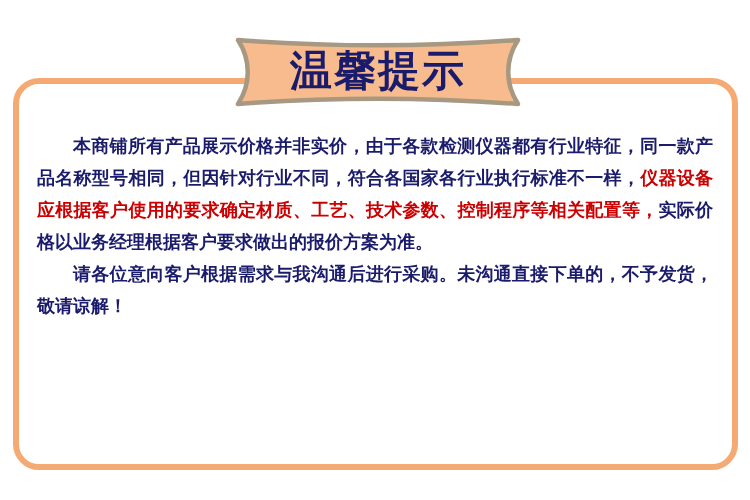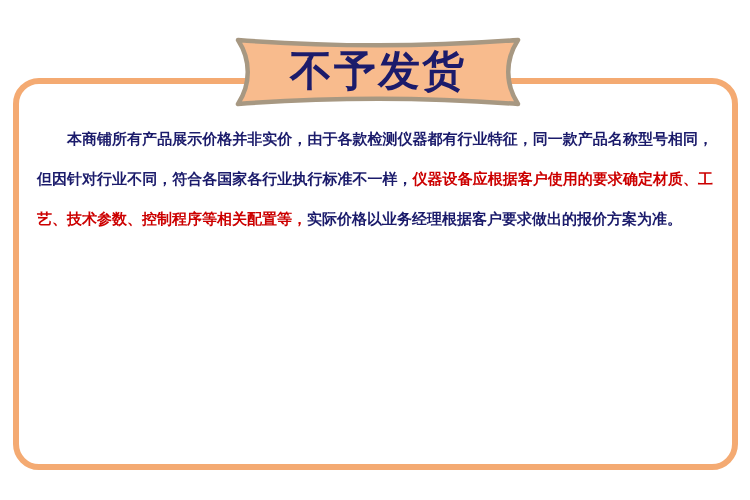--- a/index.html
+++ b/index.html
@@ -80,25 +80,25 @@
     font-weight: bold;
     letter-spacing: 2px;
     color: var(--text-navy);
     padding-bottom: 2px;
   }
 
   
   .content {
     position: absolute;
     left: 37px;
-    top: 119px;
+    top: 130px;
     width: 676px;
     z-index: 2;
-    font-size: 15px;
-    line-height: 40px;
+    font-size: 18px;
+    line-height: 32px;
     font-weight: bold;
     color: var(--text-navy);
     text-align: justify;
     text-justify: inter-ideograph;
   }
   .content p {
     margin: 0;
     text-indent: 2em;
   }
   .seg-navy { color: var(--text-navy); }
@@ -114,22 +114,25 @@
 
   <div class="ribbon">
     <svg viewBox="0 0 300 72" preserveAspectRatio="none" aria-hidden="true">
       <path class="ribbon-path" d="M 10,4
                C 23,24 23,48 10,68
                C 103,61 197,61 290,68
                C 277,48 277,24 290,4
                C 197,11 103,11 10,4
                Z"></path>
     </svg>
-    <div class="ribbon-title">不予发货</div>
+    <div class="ribbon-title">温馨提示</div>
   </div>
 
   <div class="content">
     <p>
       <span class="seg-navy">本商铺所有产品展示价格并非实价，由于各款检测仪器都有行业特征，同一款产品名称型号相同，但因针对行业不同，符合各国家各行业执行标准不一样，</span><span class="seg-red">仪器设备应根据客户使用的要求确定材质、工艺、技术参数、控制程序等相关配置等，</span><span class="seg-navy">实际价格以业务经理根据客户要求做出的报价方案为准。</span>
     </p>
+    <p>
+      <span class="seg-navy">请各位意向客户根据需求与我沟通后进行采购。未沟通直接下单的，不予发货，敬请谅解！</span>
+    </p>
   </div>
 
 </div>
 
 </body></html>

